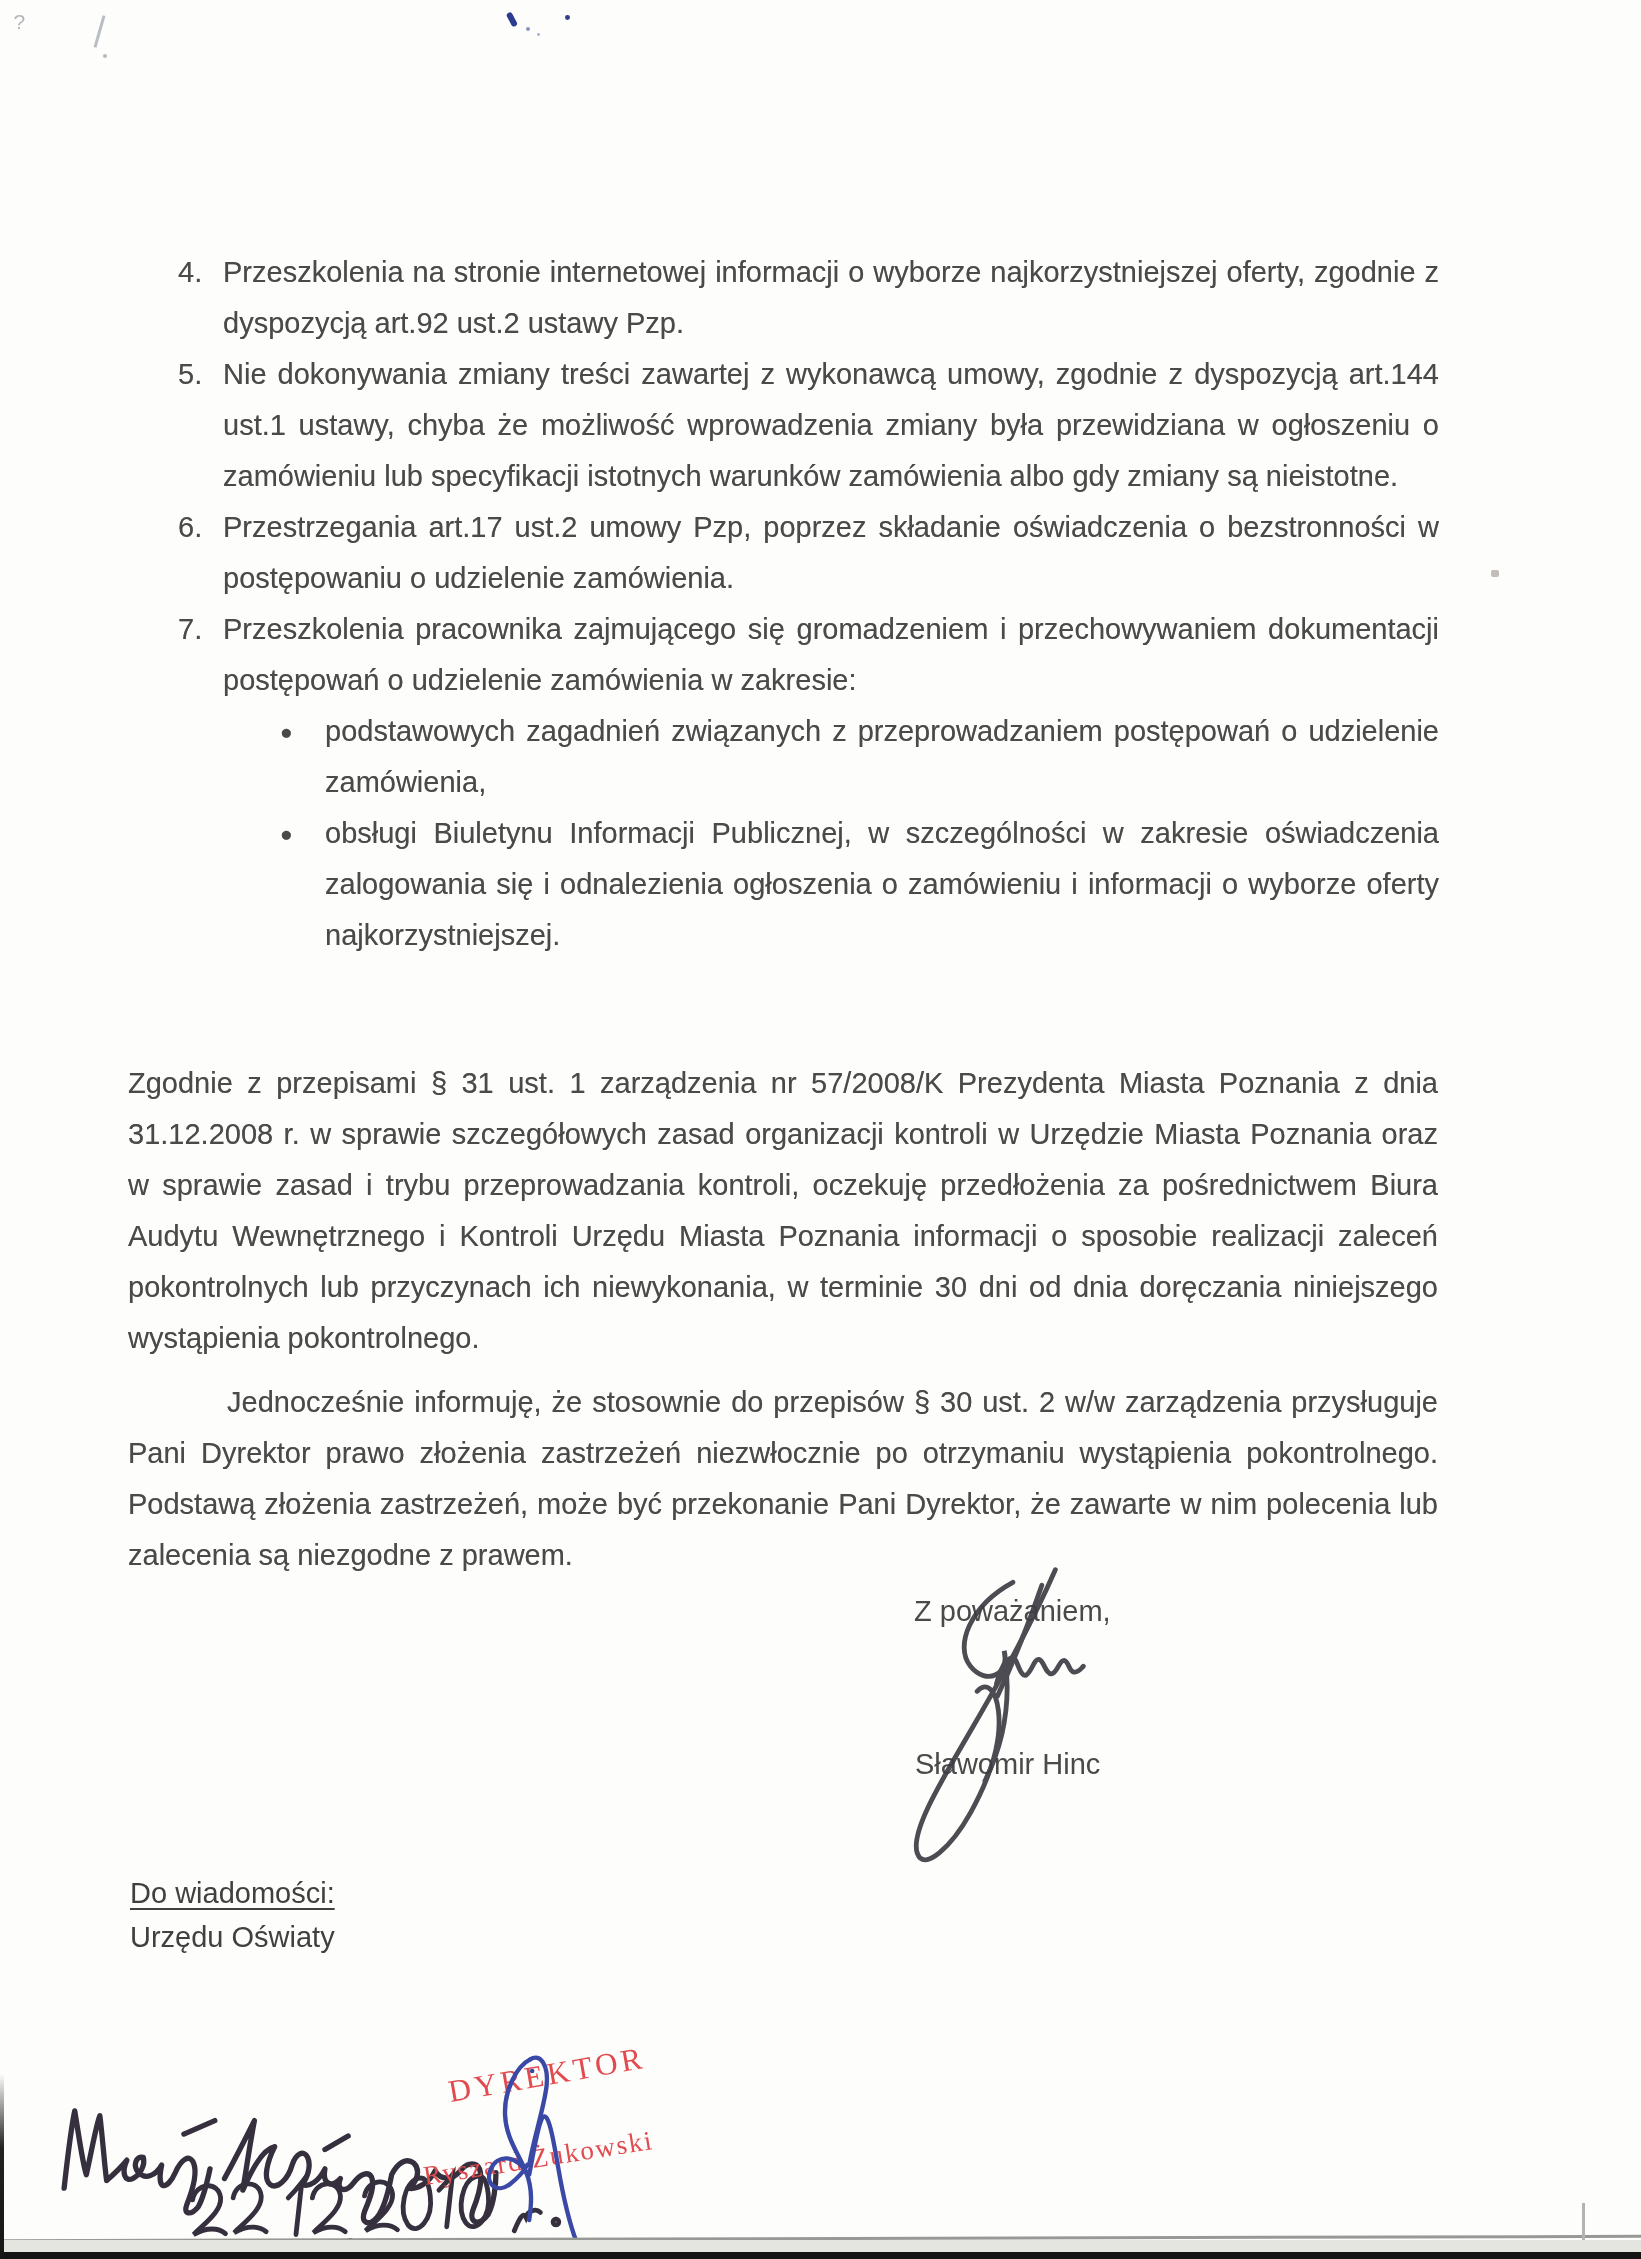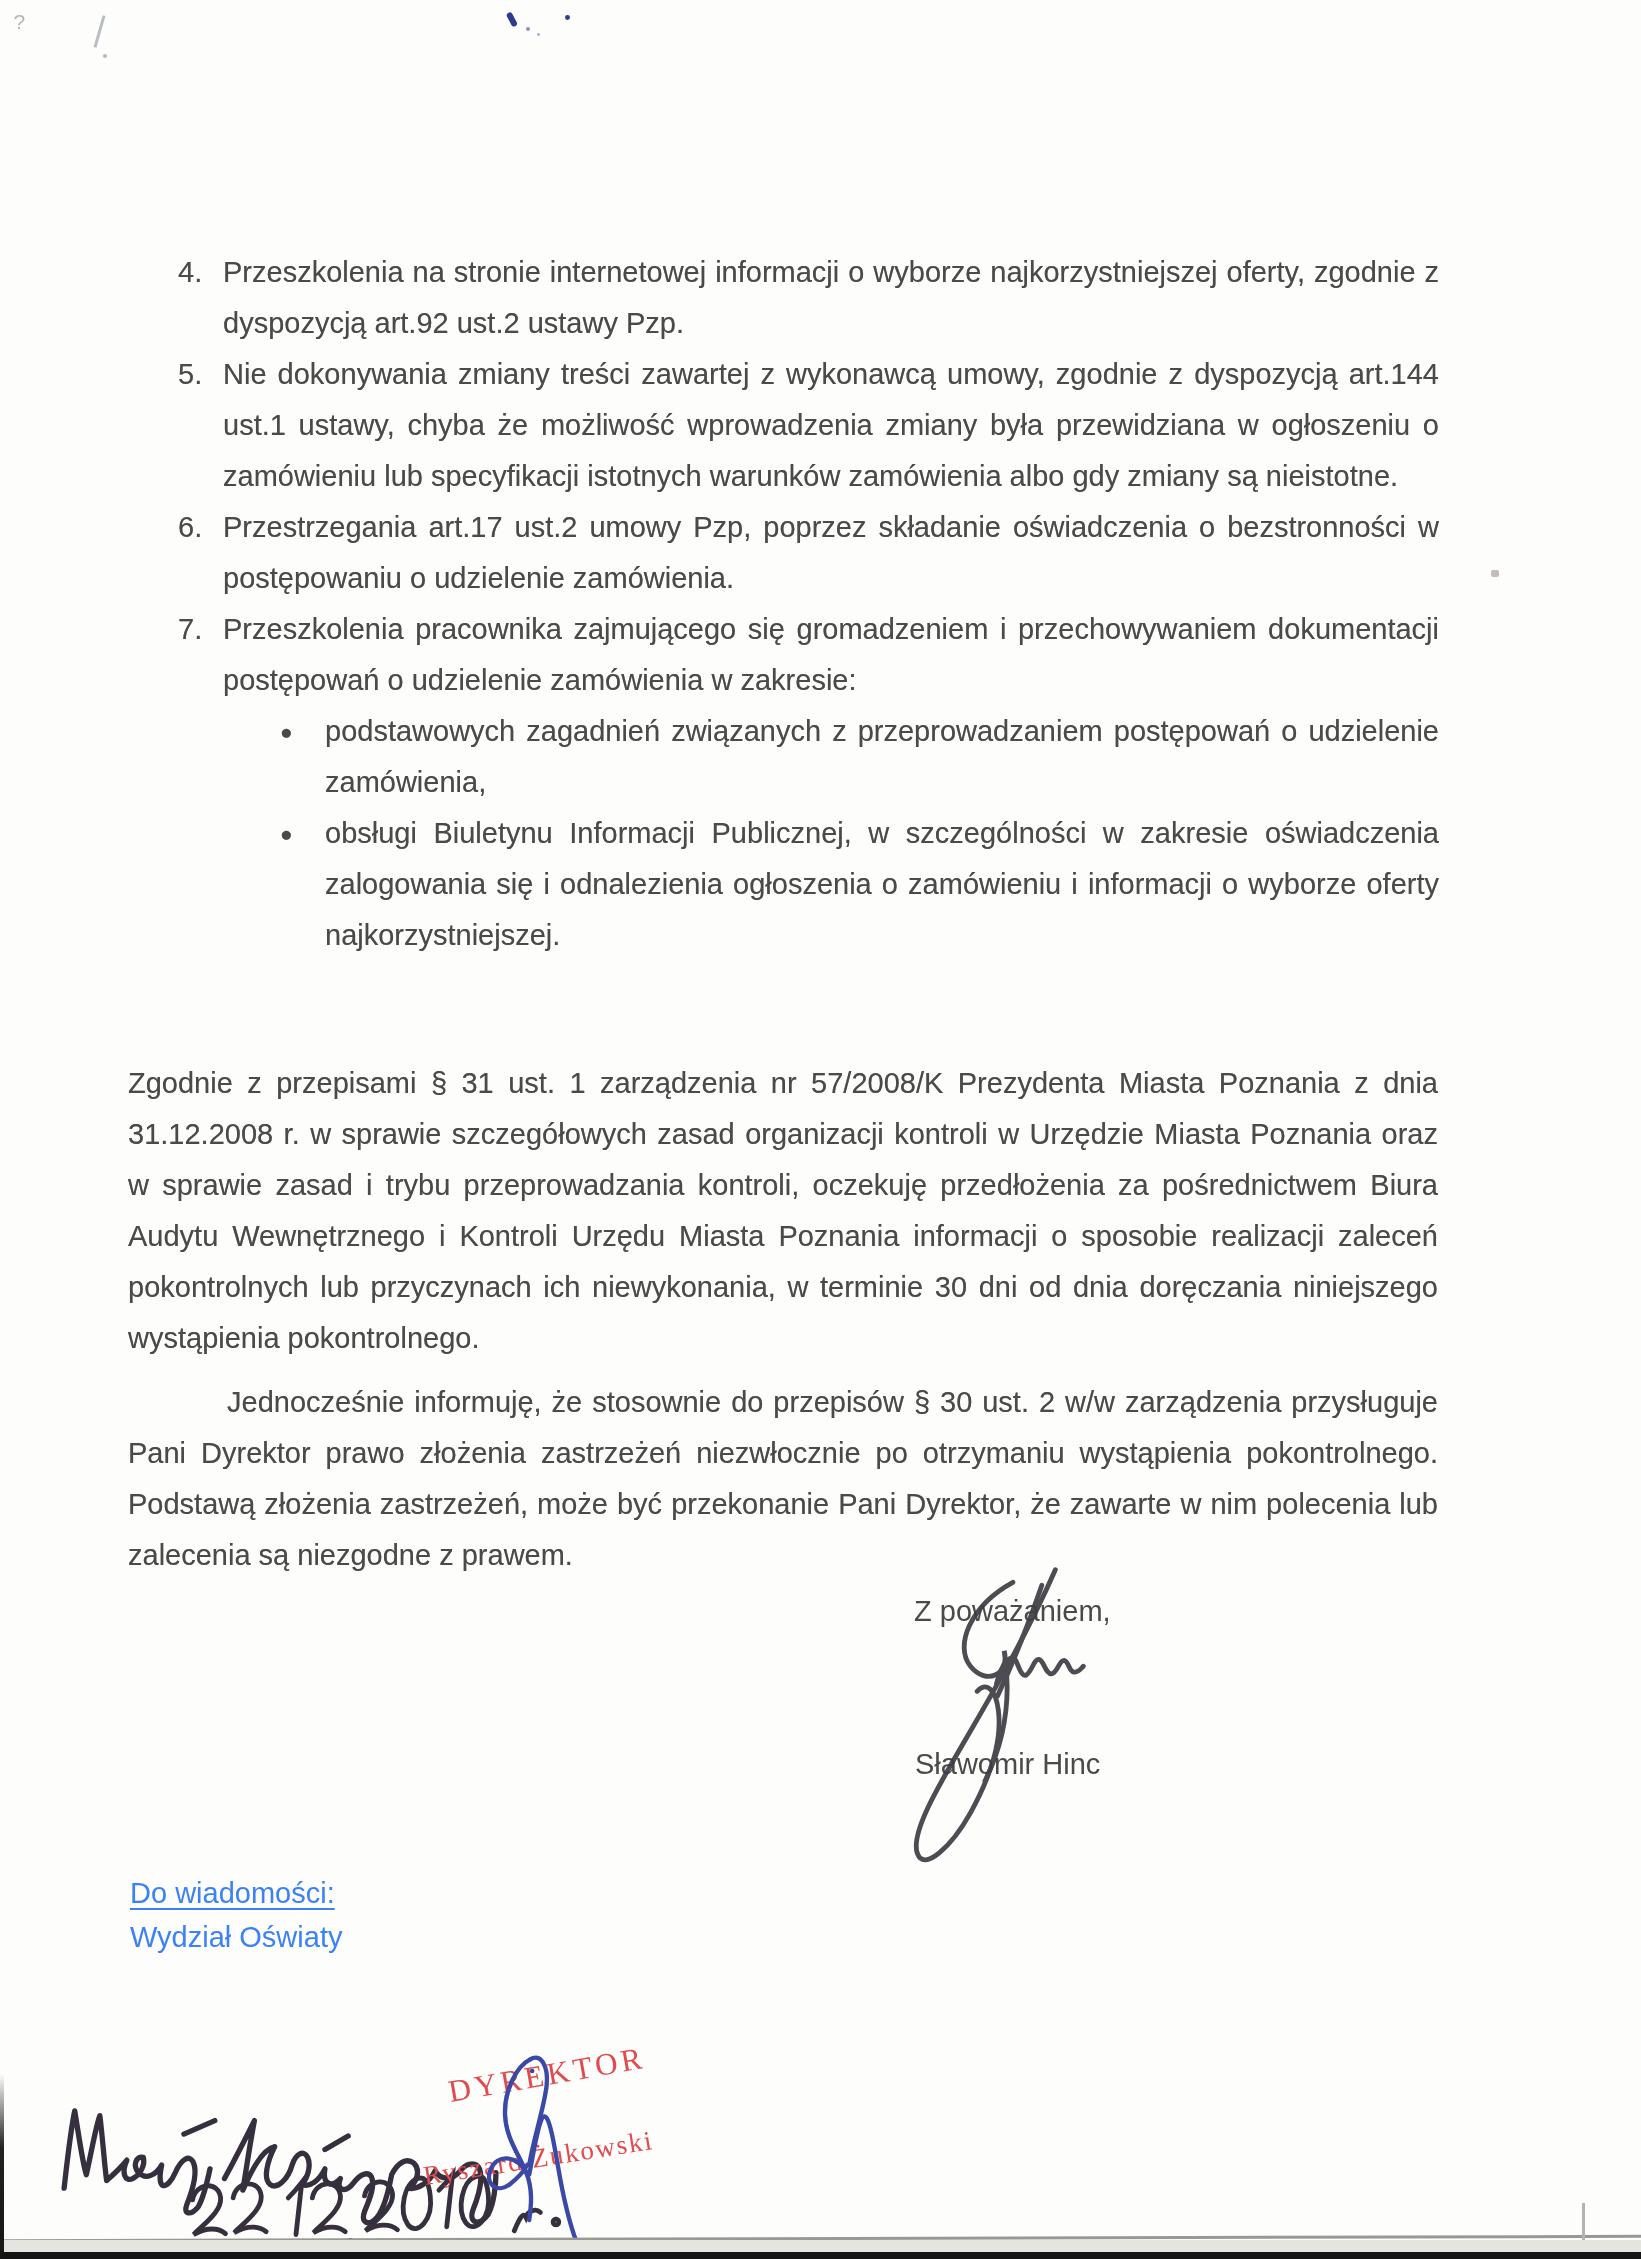--- a/index.html
+++ b/index.html
@@ -20,21 +20,21 @@
   .li .li-text{flex:1;}
   .sub-bullets{margin-left:102px;}
   .sub-li{display:flex;}
   .sub-li .blt{flex:0 0 45px;font-size:21px;}
   .sub-li .li-text{flex:1;}
   .paras{position:absolute;left:128px;top:1058px;width:1310px;}
   .para2{margin-top:12.6px;text-indent:99px;}
   
   .salutation{position:absolute;left:914px;top:1595px;font-size:29px;color:#4a4a4a;}
   .signer{position:absolute;left:915px;top:1748px;font-size:29px;color:#4a4a4a;}
-  .cc{position:absolute;left:130px;top:1871px;font-size:29px;line-height:44px;color:#3b82f6;}
+  .cc{position:absolute;left:130px;top:1871px;font-size:29px;line-height:44px;color:#404040;}
   .cc .cc-label{text-decoration:underline;text-underline-offset:4.8px;}
   
   .brand{position:absolute;left:112px;top:2024px;font-size:50px;font-weight:200;
          letter-spacing:1.4px;color:#4e4e4e;white-space:nowrap;}
   .brand .star{font-size:52px;vertical-align:-1.9px;margin-right:7.7px;}
   
   .stamp1{position:absolute;left:452px;top:2074px;font-family:"Liberation Serif",serif;
           font-size:31px;letter-spacing:3.9px;color:#e14b4f;transform:rotate(-10deg);
           transform-origin:left bottom;white-space:nowrap;}
   .stamp2{position:absolute;left:426px;top:2161px;font-family:"Liberation Serif",serif;
@@ -113,21 +113,21 @@
     <g fill="none" stroke="#3d3d44" stroke-width="5" stroke-linecap="round" opacity="0.92">
       <path d="M 1093,1626 C 1065,1690 1030,1750 1004,1795 C 975,1845 942,1898 950,1920 C 957,1940 986,1912 1005,1878 C 1026,1840 1038,1805 1034,1772 C 1031,1748 1020,1742 1012,1752"></path>
       <path d="M 1049,1639 C 1005,1663 988,1705 1005,1726 C 1022,1747 1046,1734 1040,1710 C 1048,1760 1040,1805 1020,1845"></path>
       <path d="M 1079,1642 C 1066,1680 1048,1725 1033,1757"></path>
       <path d="M 1032,1744 C 1038,1722 1047,1712 1052,1720 C 1055,1726 1058,1738 1063,1735 C 1069,1731 1071,1718 1076,1719 C 1081,1720 1083,1734 1089,1734 C 1095,1733 1097,1720 1102,1720 C 1107,1721 1107,1731 1112,1732 C 1117,1733 1120,1728 1122,1726"></path>
     </g>
   </svg>
 
   <div class="cc">
     <div class="cc-label">Do wiadomości:</div>
-    <div class="cc-recipient">Wydział Oświaty</div>
+    <div class="cc-recipient">Urzędu Oświaty</div>
   </div>
 
 
   <svg class="overlay" style="left:39px;top:2076px;" width="541" height="179" viewBox="40 2150 560 185" aria-label="22.12.2010 r.">
     <g fill="none" stroke="#352f3e" stroke-width="5.5" stroke-linecap="round" stroke-linejoin="round">
 
       <path d="M 66,2266 C 70,2230 74,2200 77,2186 C 81,2210 85,2240 89,2252 C 95,2225 99,2201 103,2191 C 106,2215 108,2245 110,2258 C 118,2251 126,2243 131,2237 C 125,2250 129,2260 137,2256 C 145,2252 150,2242 148,2234 C 140,2232 137,2243 143,2250 C 151,2258 161,2252 167,2242 C 161,2270 173,2268 181,2250 C 187,2236 196,2230 200,2240 C 204,2250 199,2268 193,2283 C 189,2293 197,2295 205,2285 C 210,2276 214,2260 217,2246"></path>
       <path d="M 190,2210 L 222,2196"></path>
 
       <path d="M 232,2256 C 246,2230 256,2210 263,2196 C 258,2222 254,2250 251,2268 C 263,2240 274,2225 284,2223 C 276,2239 272,2256 279,2262 C 287,2268 298,2256 302,2242 C 306,2230 314,2226 318,2234 C 322,2242 318,2256 312,2262 C 320,2266 330,2258 336,2246 C 333,2262 343,2266 352,2256 C 347,2268 357,2272 366,2260 C 372,2252 380,2248 384,2254 C 388,2262 383,2276 377,2290 C 373,2302 381,2306 390,2296 C 398,2286 402,2268 405,2252 C 411,2240 420,2234 428,2240 C 436,2248 430,2262 422,2266 C 432,2268 444,2260 450,2248 C 456,2258 468,2258 476,2248 C 482,2240 492,2238 496,2246 C 500,2257 495,2274 489,2289 C 485,2302 495,2306 505,2293 C 511,2282 513,2262 513,2250"></path>

